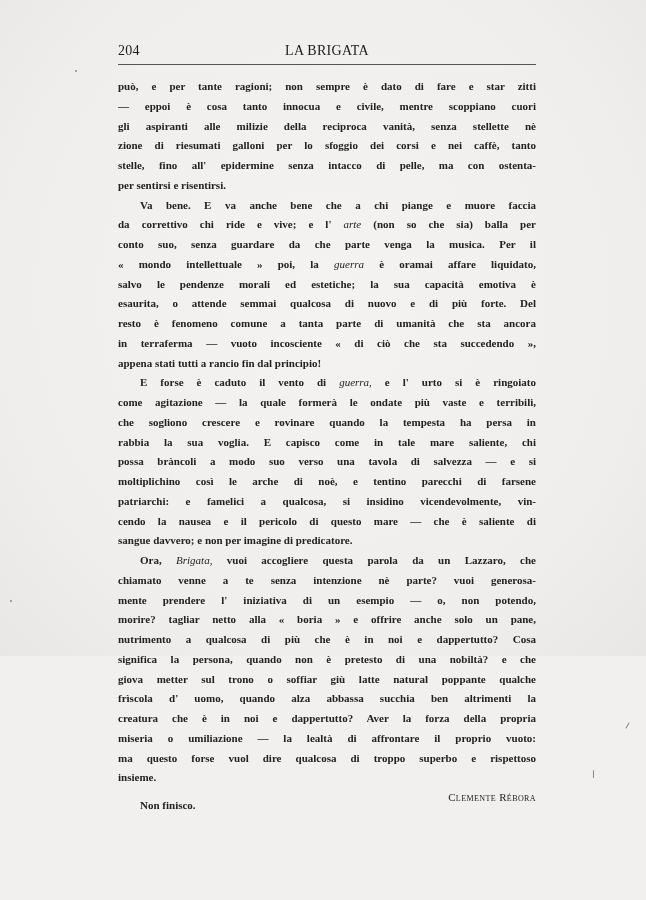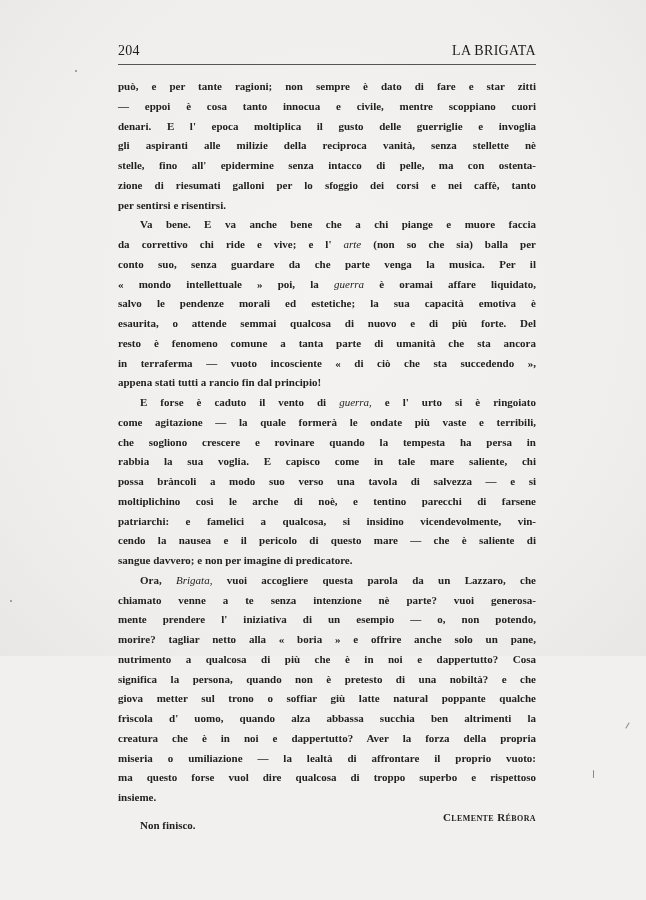--- a/index.html
+++ b/index.html
@@ -12,59 +12,58 @@
   }
   .page {
     position: absolute; left: 0; top: 0; width: 646px; height: 656px;
     background: radial-gradient(ellipse at 50% 45%, #f4f3f1 0%, #efeeec 70%, #e8e7e5 100%);
   }
   .running-head {
     position: absolute; left: 118px; top: 43px; width: 418px; height: 18px;
     font-size: 14px; letter-spacing: 0.3px;
   }
   .page-number { position: absolute; left: 0; top: 0; }
-  .journal-title { position: absolute; left: 0; right: 0; top: 0; text-align: right; }
+  .journal-title { position: absolute; left: 0; right: 0; top: 0; text-align: center; }
   .rule {
     position: absolute; left: 118px; top: 64px; width: 418px; height: 1px;
     background: #555;
   }
   .body-text {
     position: absolute; left: 118px; top: 77px; width: 418px;
     font-size: 11px; line-height: 19.75px;
     font-weight: bold;
     color: #222;
   }
   .line { display: block; white-space: nowrap; text-align: justify; text-align-last: justify; height: 19.75px; }
   .line.last { text-align-last: left; }
   .line.indent { padding-left: 22px; }
   .line i { font-weight: normal; font-style: italic; }
   .signoff { position: relative; height: 19.75px; }
   .signoff .left { position: absolute; left: 22px; top: 0; margin-top: 8px; }
-  .signoff .right { position: absolute; right: 0; top: 0; font-variant: small-caps; font-weight: bold; letter-spacing: 0.4px; }
+  .signoff .right { position: absolute; right: 0; top: 0; font-variant: small-caps; font-weight: normal; letter-spacing: 0.4px; }
   .speck { position: absolute; background: #888; border-radius: 1px; }
 </style>
 </head>
 <body>
 
 <div class="page">
 
   <div class="running-head">
     <span class="page-number">204</span>
     <span class="journal-title">LA BRIGATA</span>
   </div>
   <div class="rule"></div>
 
   <div class="body-text" id="body-text">
       <div>
         <span class="line">può, e per tante ragioni; non sempre è dato di fare e star zitti</span>
         <span class="line">— eppoi è cosa tanto innocua e civile, mentre scoppiano cuori</span>
-        <span class="line">denari. E l' epoca moltiplica il gusto delle guerriglie e invoglia</span>
         <span class="line">gli aspiranti alle milizie della reciproca vanità, senza stellette nè</span>
+        <span class="line">zione di riesumati galloni per lo sfoggio dei corsi e nei caffè, tanto</span>
         <span class="line">stelle, fino all' epidermine senza intacco di pelle, ma con ostenta-</span>
-        <span class="line">zione di riesumati galloni per lo sfoggio dei corsi e nei caffè, tanto</span>
         <span class="line last">per sentirsi e risentirsi.</span>
       </div>
       <div>
         <span class="line indent">Va bene. E va anche bene che a chi piange e muore faccia</span>
         <span class="line">da correttivo chi ride e vive; e l' <i>arte</i> (non so che sia) balla per</span>
         <span class="line">conto suo, senza guardare da che parte venga la musica. Per il</span>
         <span class="line">« mondo intellettuale » poi, la <i>guerra</i> è oramai affare liquidato,</span>
         <span class="line">salvo le pendenze morali ed estetiche; la sua capacità emotiva è</span>
         <span class="line">esaurita, o attende semmai qualcosa di nuovo e di più forte. Del</span>
         <span class="line">resto è fenomeno comune a tanta parte di umanità che sta ancora</span>

